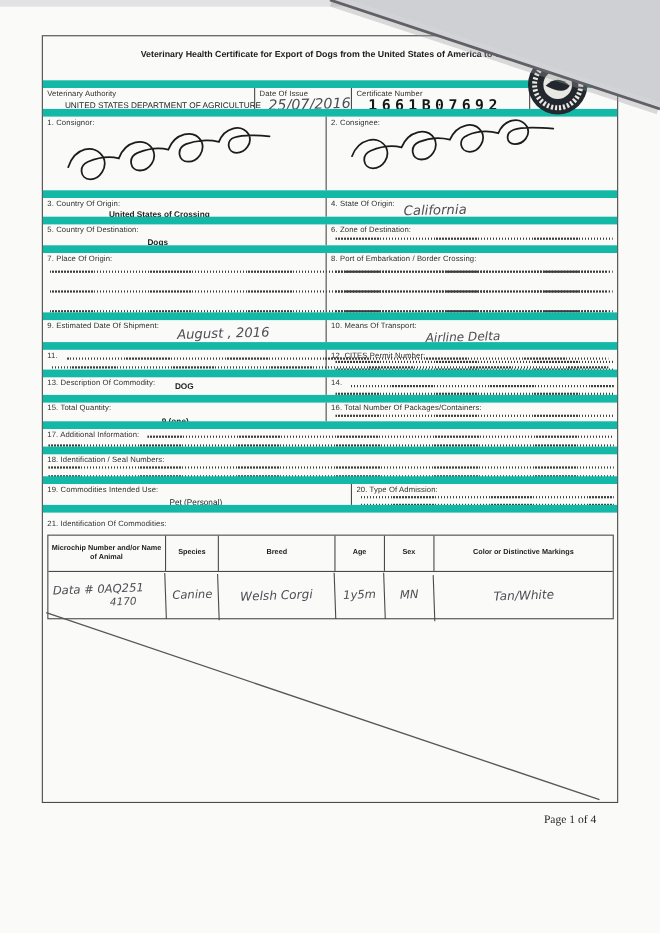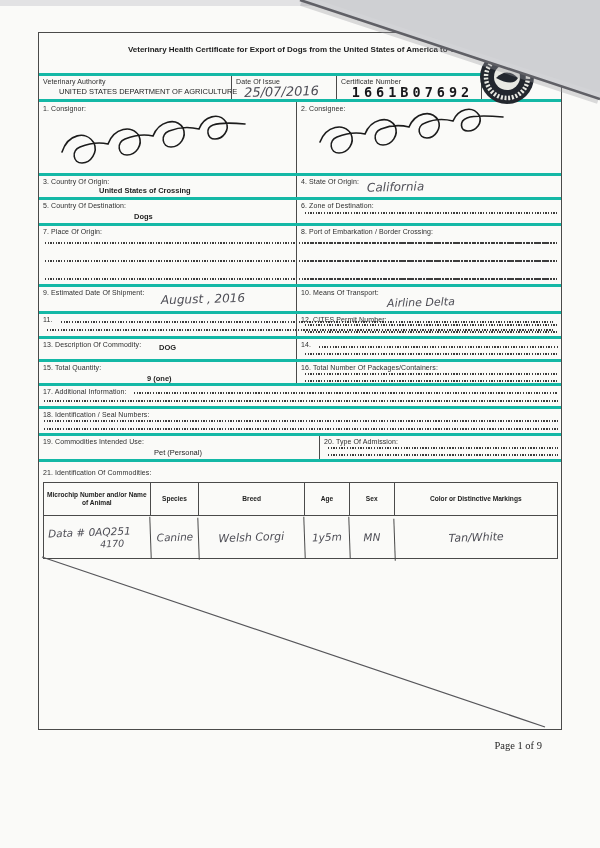--- a/index.html
+++ b/index.html
@@ -9,21 +9,21 @@
     background:#fafaf8;
     position:relative;
     overflow:hidden;
     color:#2e2e2e;
   }
   .scan-band { position:absolute; left:0; top:0; width:600px; height:6px; background:#e2e2e4; }
   .form {
     position:absolute; left:38px; top:32px; width:524px; height:698px;
     border:1px solid #4a4a4a; background:transparent;
   }
-  .row { position:absolute; left:0; width:522px; border-top:3px solid #14b8a6; }
+  .row { position:absolute; left:0; width:522px; border-top:7px solid #14b8a6; }
   .row.first { border-top:none; }
   .cr { position:absolute; top:0; bottom:0; border-left:1px solid #4a4a4a; }
   .lbl { position:absolute; font-size:7px; color:#2e2e2e; letter-spacing:0.1px; white-space:nowrap; }
   .val { position:absolute; font-size:7.5px; font-weight:bold; color:#1f1f1f; white-space:nowrap; }
   .hand {
     position:absolute; font-family:"DejaVu Sans", sans-serif; font-style:italic;
     color:#4e4e56; white-space:nowrap; transform:rotate(-1.5deg);
   }
   .dotl {
     position:absolute; height:2px;
@@ -65,21 +65,21 @@
     <div class="title-text">Veterinary Health Certificate for Export of Dogs from the United States of America to China</div>
   </div>
 
   <div class="row" style="top:40px; height:26px;">
     <div class="lbl" style="left:4px; top:2px;">Veterinary Authority</div>
     <div class="val" style="left:20px; top:11px; font-weight:normal; font-size:7.5px;">UNITED STATES DEPARTMENT OF AGRICULTURE</div>
     <div class="cr" style="left:192px; width:105px;">
       <div class="lbl" style="left:4px; top:2px;">Date Of Issue</div>
       <div class="hand" style="left:12px; top:8px; font-size:13px;">25/07/2016</div>
     </div>
-    <div class="cr" style="left:297px; width:145px;">
+    <div class="cr" style="left:280px; width:145px;">
       <div class="lbl" style="left:4px; top:2px;">Certificate Number</div>
       <div class="cert-num">1661B07692</div>
     </div>
     <div class="cr" style="left:442px; width:80px;"></div>
   </div>
 
   <div class="row" style="top:66px; height:74px;">
     <div class="lbl" style="left:4px; top:3px;">1. Consignor:</div>
     <div class="cr" style="left:257px; width:265px;">
       <div class="lbl" style="left:4px; top:3px;">2. Consignee:</div>
@@ -199,21 +199,21 @@
         <div class="tc c3 hand-cell" style="font-size:11px;">Welsh Corgi</div>
         <div class="tc c4 hand-cell" style="font-size:10.5px;">1y5m</div>
         <div class="tc c5 hand-cell" style="font-size:10.5px;">MN</div>
         <div class="tc c6 hand-cell" style="font-size:11px;">Tan/White</div>
       </div>
     </div>
   </div>
 
 </div>
 
-<div class="page-num">Page 1 of 9</div>
+<div class="page-num">Page 1 of 4</div>
 
 <svg class="overlay" viewBox="0 0 600 848" xmlns="http://www.w3.org/2000/svg">
 
   <path d="M62 152
        c 6 -18, 24 -22, 32 -9 c 4 9, -3 20, -12 20 c -9 0, -11 -12, -2 -16 c 10 -4, 20 -5, 28 -3
        c 6 -16, 24 -20, 31 -8 c 4 9, -3 19, -12 19 c -9 0, -11 -12, -2 -16 c 10 -4, 20 -5, 28 -3
        c 6 -15, 23 -19, 30 -8 c 4 9, -3 19, -12 19 c -9 0, -11 -12, -2 -16 c 10 -4, 22 -4, 30 -2
        c 5 -13, 20 -17, 27 -7 c 4 8, -3 17, -11 17 c -8 0, -10 -11, -2 -14 c 9 -3, 22 -2, 32 -1" fill="none" stroke="#1c1c1c" stroke-width="1.6" stroke-linecap="round"></path>
 
   <path d="M320 142

